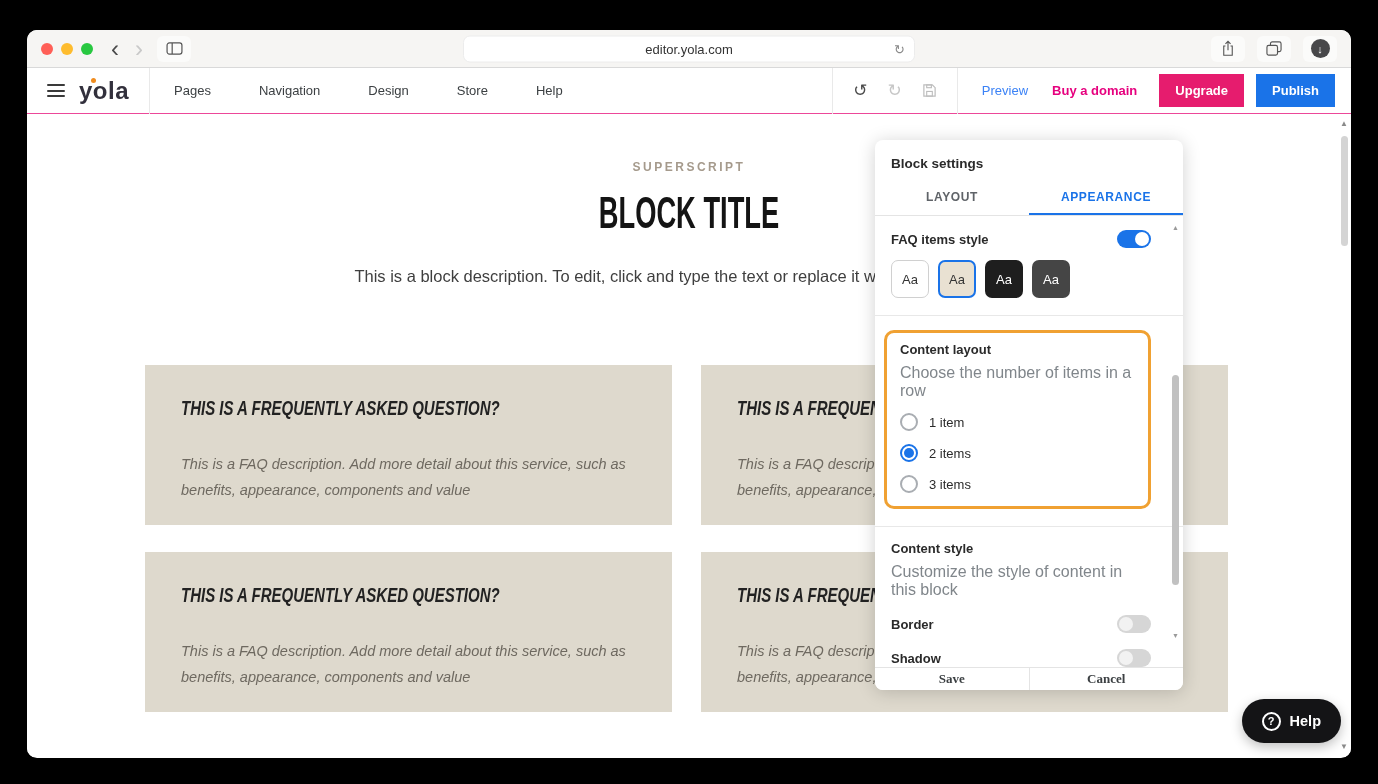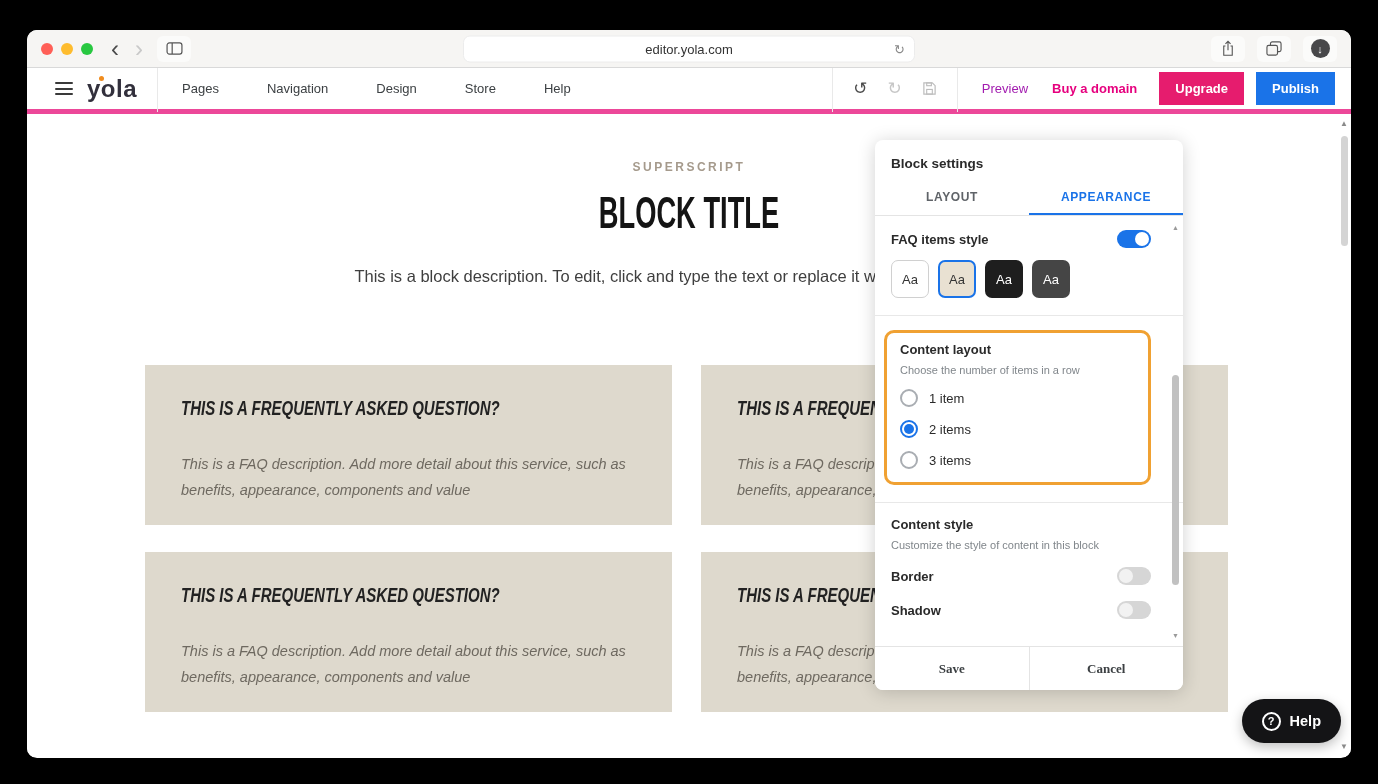--- a/index.html
+++ b/index.html
@@ -23,33 +23,33 @@
   .sidebar-btn{margin-left:14px;}
   .url-field{position:absolute;left:50%;top:50%;transform:translate(-50%,-50%);
              width:452px;height:27px;background:#fff;border:1px solid #ececec;border-radius:7px;
              display:flex;align-items:center;justify-content:center;font-size:13px;color:#333;}
   .refresh{position:absolute;right:9px;color:#8a8a8a;font-size:13px;}
   .chrome-right{margin-left:auto;display:flex;gap:12px;align-items:center;}
   .dl{width:19px;height:19px;border-radius:50%;background:#48484a;color:#fff;font-size:11px;
       display:flex;align-items:center;justify-content:center;font-weight:bold;}
 
   
-  .toolbar{height:46px;background:#fff;border-bottom:5px solid #ec4899;display:flex;align-items:center;padding-left:28px;}
+  .toolbar{height:46px;background:#fff;border-bottom:1px solid #ec4899;display:flex;align-items:center;padding-left:20px;}
   .hamburger{display:inline-flex;flex-direction:column;gap:3.5px;width:18px;}
   .hamburger i{height:2px;background:#3a3a3a;border-radius:1px;}
   .logo{font-size:24px;font-weight:700;color:#32303c;margin:0 20px 0 14px;letter-spacing:.5px;position:relative;}
   .logo::after{content:"";position:absolute;width:5px;height:5px;border-radius:50%;background:#f08c1e;top:1px;left:12px;}
   .vdiv{width:1px;height:46px;background:#e9e9e9;}
   .menu{display:flex;gap:48px;margin-left:24px;font-size:13px;color:#3c4043;}
   .tb-right{margin-left:auto;display:flex;align-items:center;height:100%;}
   .tb-icon{font-size:17px;color:#4a4a4a;margin:0 10px;display:inline-flex;align-items:center;}
   .tb-icon.first{margin-left:20px;}
   .tb-icon.redo{color:#c6c6c6;}
   .tb-icon.save{margin-right:20px;}
-  .preview{font-size:13px;color:#a21caf;font-weight:500;margin:0 24px;}
+  .preview{font-size:13px;color:#3b82f6;font-weight:500;margin:0 24px;}
   .buy-domain{color:#e6007e;font-size:13px;font-weight:600;margin-right:22px;}
   .btn{border:none;border-radius:0;color:#fff;font-size:13px;font-weight:600;padding:9px 16px;
        margin-right:12px;font-family:inherit;cursor:pointer;}
   .btn.pink{background:#e61c6e;}
   .btn.blue{background:#1a73e8;margin-right:16px;}
 
   
   .content{position:relative;height:643px;background:#fff;overflow:hidden;}
   .superscript{position:absolute;top:46px;left:0;right:0;text-align:center;font-size:12px;
                font-weight:700;letter-spacing:2.5px;color:#a59a8c;}
@@ -81,21 +81,21 @@
   .swatches{display:flex;gap:9px;margin-top:12px;}
   .swatch{width:38px;height:38px;border-radius:7px;display:flex;align-items:center;justify-content:center;
           font-size:13px;font-weight:500;cursor:pointer;}
   .swatch.s1{background:#fff;border:1px solid #d0d0d0;color:#333;}
   .swatch.s2{background:#e9e1d2;border:2px solid #1a73e8;color:#333;}
   .swatch.s3{background:#1e1e1e;color:#fff;}
   .swatch.s4{background:#454545;color:#fff;}
   .divider{border:none;border-top:1px solid #e8e8e8;margin:17px -32px 14px -16px;}
   .highlight-group{border:3px solid #f0a132;border-radius:10px;margin-left:-7px;padding:9px 10px 13px 13px;}
   .sec-title{font-size:13px;font-weight:700;color:#2a2a2a;}
-  .sec-sub{font-size:11px;color:#80868b;margin-top:7px;}
+  .sec-sub{font-size:16px;color:#80868b;margin-top:7px;}
   .radio-row{display:flex;align-items:center;gap:11px;margin-top:13px;cursor:pointer;}
   .radio{width:18px;height:18px;border-radius:50%;border:2px solid #a9adb2;display:inline-block;
          position:relative;background:#fff;flex:none;}
   .radio.checked{border-color:#1a73e8;}
   .radio.checked::after{content:"";position:absolute;inset:2px;border-radius:50%;background:#1a73e8;}
   .radio-label{font-size:13px;color:#2a2a2a;font-weight:500;}
   .mt16{margin-top:16px;}
   .panel-footer{border-top:1px solid #e4e4e4;display:flex;height:44px;margin-top:auto;font-family:Liberation Serif, serif;}
   .footer-btn{flex:1;background:#fff;border:none;font-size:13px;font-weight:600;color:#3c4043;
               font-family:inherit;cursor:pointer;}

